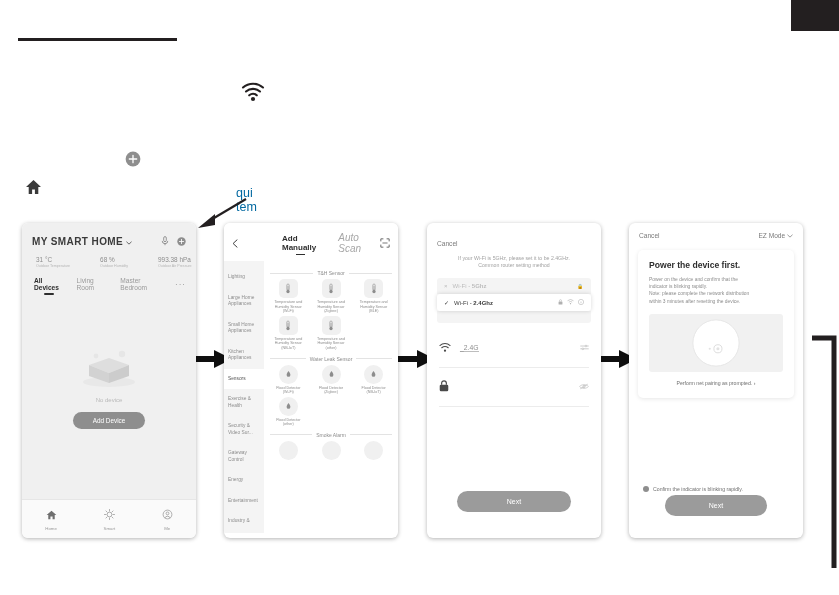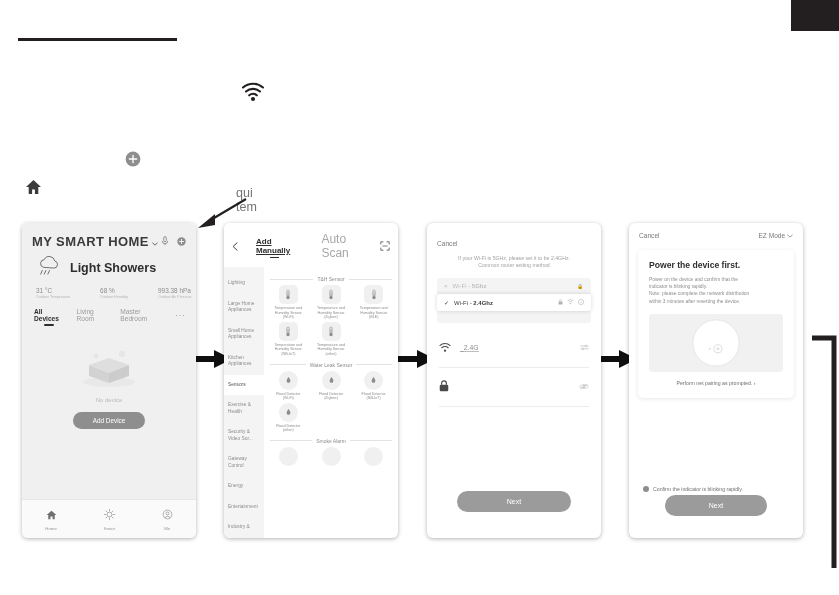--- a/index.html
+++ b/index.html
@@ -11,21 +11,21 @@
   }
   .abs{position:absolute;}
 
   
   #top-rule{left:18px;top:38px;width:159px;height:3px;background:#231f20;}
   #corner-block{right:0;top:0;width:48px;height:31px;background:#231f20;}
   #wifi-glyph{left:241px;top:82px;width:24px;height:20px;}
   #plus-glyph{left:125px;top:151px;width:16px;height:16px;}
   #home-glyph{left:25px;top:179px;width:17px;height:16px;}
 
-  #callout-text{left:236px;top:186px;font-size:12.5px;line-height:14px;color:#737373;}
+  #callout-text{left:236px;top:186px;font-size:12.5px;line-height:14px;color:#0369a1;}
 
   
   .flow-arrow{width:47px;height:20px;}
   #arrow-1{left:186px;top:349px;}
   #arrow-2{left:389px;top:349px;}
   #arrow-3{left:591px;top:349px;}
   #callout-arrow{left:196px;top:196px;width:52px;height:36px;}
   #right-bracket{left:812px;top:335px;width:26px;height:235px;}
 
   
@@ -36,21 +36,21 @@
     overflow:hidden;
   }
   #phone-1{left:22px;}
   #phone-2{left:224px;}
   #phone-3{left:427px;}
   #phone-4{left:629px;}
 
   
   .p1-head{background:#f0f0f0;height:98px;position:relative;padding:0;}
   .p1-topbar{display:flex;align-items:center;justify-content:space-between;padding:9px 10px 0 10px;}
-  .p1-title{font-size:13px;font-weight:bold;letter-spacing:.4px;color:#3a3a3a;display:flex;align-items:center;gap:3px;}
+  .p1-title{font-size:10px;font-weight:bold;letter-spacing:.4px;color:#3a3a3a;display:flex;align-items:center;gap:3px;}
   .p1-icons{display:flex;align-items:center;gap:8px;}
   .p1-weather{display:flex;align-items:center;gap:7px;padding:5px 0 0 14px;}
   .p1-weather-name{font-size:12.5px;font-weight:bold;color:#2e2e2e;}
   .p1-stats{display:flex;padding:6px 0 0 14px;gap:30px;}
   .p1-stat-v{font-size:6.4px;color:#8d8d8d;}
   .p1-stat-l{font-size:3.6px;color:#b5b5b5;margin-top:1px;}
   .p1-tabs{display:flex;align-items:center;gap:11px;padding:9px 10px 0 12px;}
   .p1-tab{font-size:6.6px;color:#9a9a9a;}
   .p1-tab.active{color:#2e2e2e;font-weight:bold;position:relative;}
   .p1-tab.active:after{content:"";position:absolute;left:10px;bottom:-4px;width:10px;height:1.6px;background:#2e2e2e;border-radius:1px;}
@@ -59,21 +59,21 @@
   .p1-empty-txt{font-size:6px;color:#b9b9b9;margin-top:4px;}
   .p1-add-btn{margin-top:9px;background:#8e8e8e;color:#fff;font-size:6.4px;border-radius:20px;padding:5px 20px;}
   .p1-nav{background:#fafafa;border-top:1px solid #e6e6e6;height:auto;display:flex;justify-content:space-around;padding:6px 0 7px 0;position:absolute;bottom:0;left:0;right:0;}
   .p1-nav-item{display:flex;flex-direction:column;align-items:center;gap:2px;}
   .p1-nav-lbl{font-size:4.4px;color:#9a9a9a;}
 
   
   .p2-head{display:flex;align-items:center;padding:9px 8px 7px 8px;gap:6px;background:#fff;}
   .p2-h-title{font-size:8px;font-weight:bold;color:#2e2e2e;position:relative;}
   .p2-h-title:after{content:"";position:absolute;left:14px;bottom:-3px;width:9px;height:1.4px;background:#2e2e2e;}
-  .p2-h-alt{font-size:12px;color:#a7a7a7;}
+  .p2-h-alt{font-size:10px;color:#a7a7a7;font-style:italic;}
   .p2-main{display:flex;height:272px;}
   .p2-side{width:40px;background:#f4f4f4;padding-top:6px;flex:none;}
   .p2-side-item{font-size:4.8px;color:#8d8d8d;line-height:6.5px;padding:7px 4px;}
   .p2-side-item.active{background:#fff;color:#555;}
   .p2-grid{flex:1;padding:4px 6px 0 6px;overflow:hidden;}
   .p2-sec{display:flex;align-items:center;gap:4px;margin:5px 0 3px 0;}
   .p2-sec-line{flex:1;height:1px;background:#e3e3e3;}
   .p2-sec-t{font-size:5px;color:#8d8d8d;white-space:nowrap;}
   .p2-row{display:flex;gap:6px;margin-bottom:2px;}
   .p2-item{width:42px;text-align:center;}
@@ -195,29 +195,20 @@
         </span>
         <span>
           <svg viewBox="0 0 12 12" width="9" height="9">
             <circle cx="6" cy="6" r="5.6" fill="#8e8e8e"></circle>
             <path d="M6 3.2v5.6M3.2 6h5.6" stroke="#fff" stroke-width="1.1" stroke-linecap="round"></path>
           </svg>
         </span>
       </div>
     </div>
 
-    <div class="p1-weather">
-      <span>
-        <svg viewBox="0 0 30 24" width="27" height="22">
-          <path d="M8.5 13.5 a4.3 4.3 0 0 1 0.6 -8.5 a6.2 6.2 0 0 1 11.7 1.4 a4 4 0 0 1 -0.9 7.9 Z" fill="none" stroke="#6f6f6f" stroke-width="1.1"></path>
-          <path d="M7 17 L5.2 21 M11 17 L9.2 21 M15 17 L13.2 21" stroke="#6f6f6f" stroke-width="1.1" stroke-linecap="round"></path>
-        </svg>
-      </span>
-      <span class="p1-weather-name">Light Showers</span>
-    </div>
 
     <div class="p1-stats">
       <div>
         <div class="p1-stat-v">31 °C</div>
         <div class="p1-stat-l">Outdoor Temperature</div>
       </div>
       <div>
         <div class="p1-stat-v">68 %</div>
         <div class="p1-stat-l">Outdoor Humidity</div>
       </div>
@@ -281,21 +272,21 @@
   </div>
 </div>
 
 <div class="phone" id="phone-2">
   <div class="p2-head">
     <span>
       <svg viewBox="0 0 7 11" width="6" height="9">
           <path d="M6 1 L1.2 5.5 L6 10" stroke="#3a3a3a" stroke-width="1.2" fill="none" stroke-linecap="round"></path>
         </svg>
     </span>
-    <span class="p2-h-title" style="margin-left:12px;text-decoration:underline;">Add Manually</span>
+    <span class="p2-h-title" style="margin-left:38px;">Add Manually</span>
     <span class="p2-h-alt" style="margin-left:10px;">Auto Scan</span>
     <span style="margin-left:auto;">
       <svg viewBox="0 0 12 12" width="10" height="10">
         <path d="M1 3.6V1h2.6M8.4 1H11v2.6M11 8.4V11H8.4M3.6 11H1V8.4" stroke="#5f5f5f" stroke-width="1.1" fill="none" stroke-linecap="round"></path>
         <path d="M3.4 6h5.2" stroke="#5f5f5f" stroke-width="1" stroke-linecap="round"></path>
       </svg>
     </span>
   </div>
 
   <div class="p2-main">

